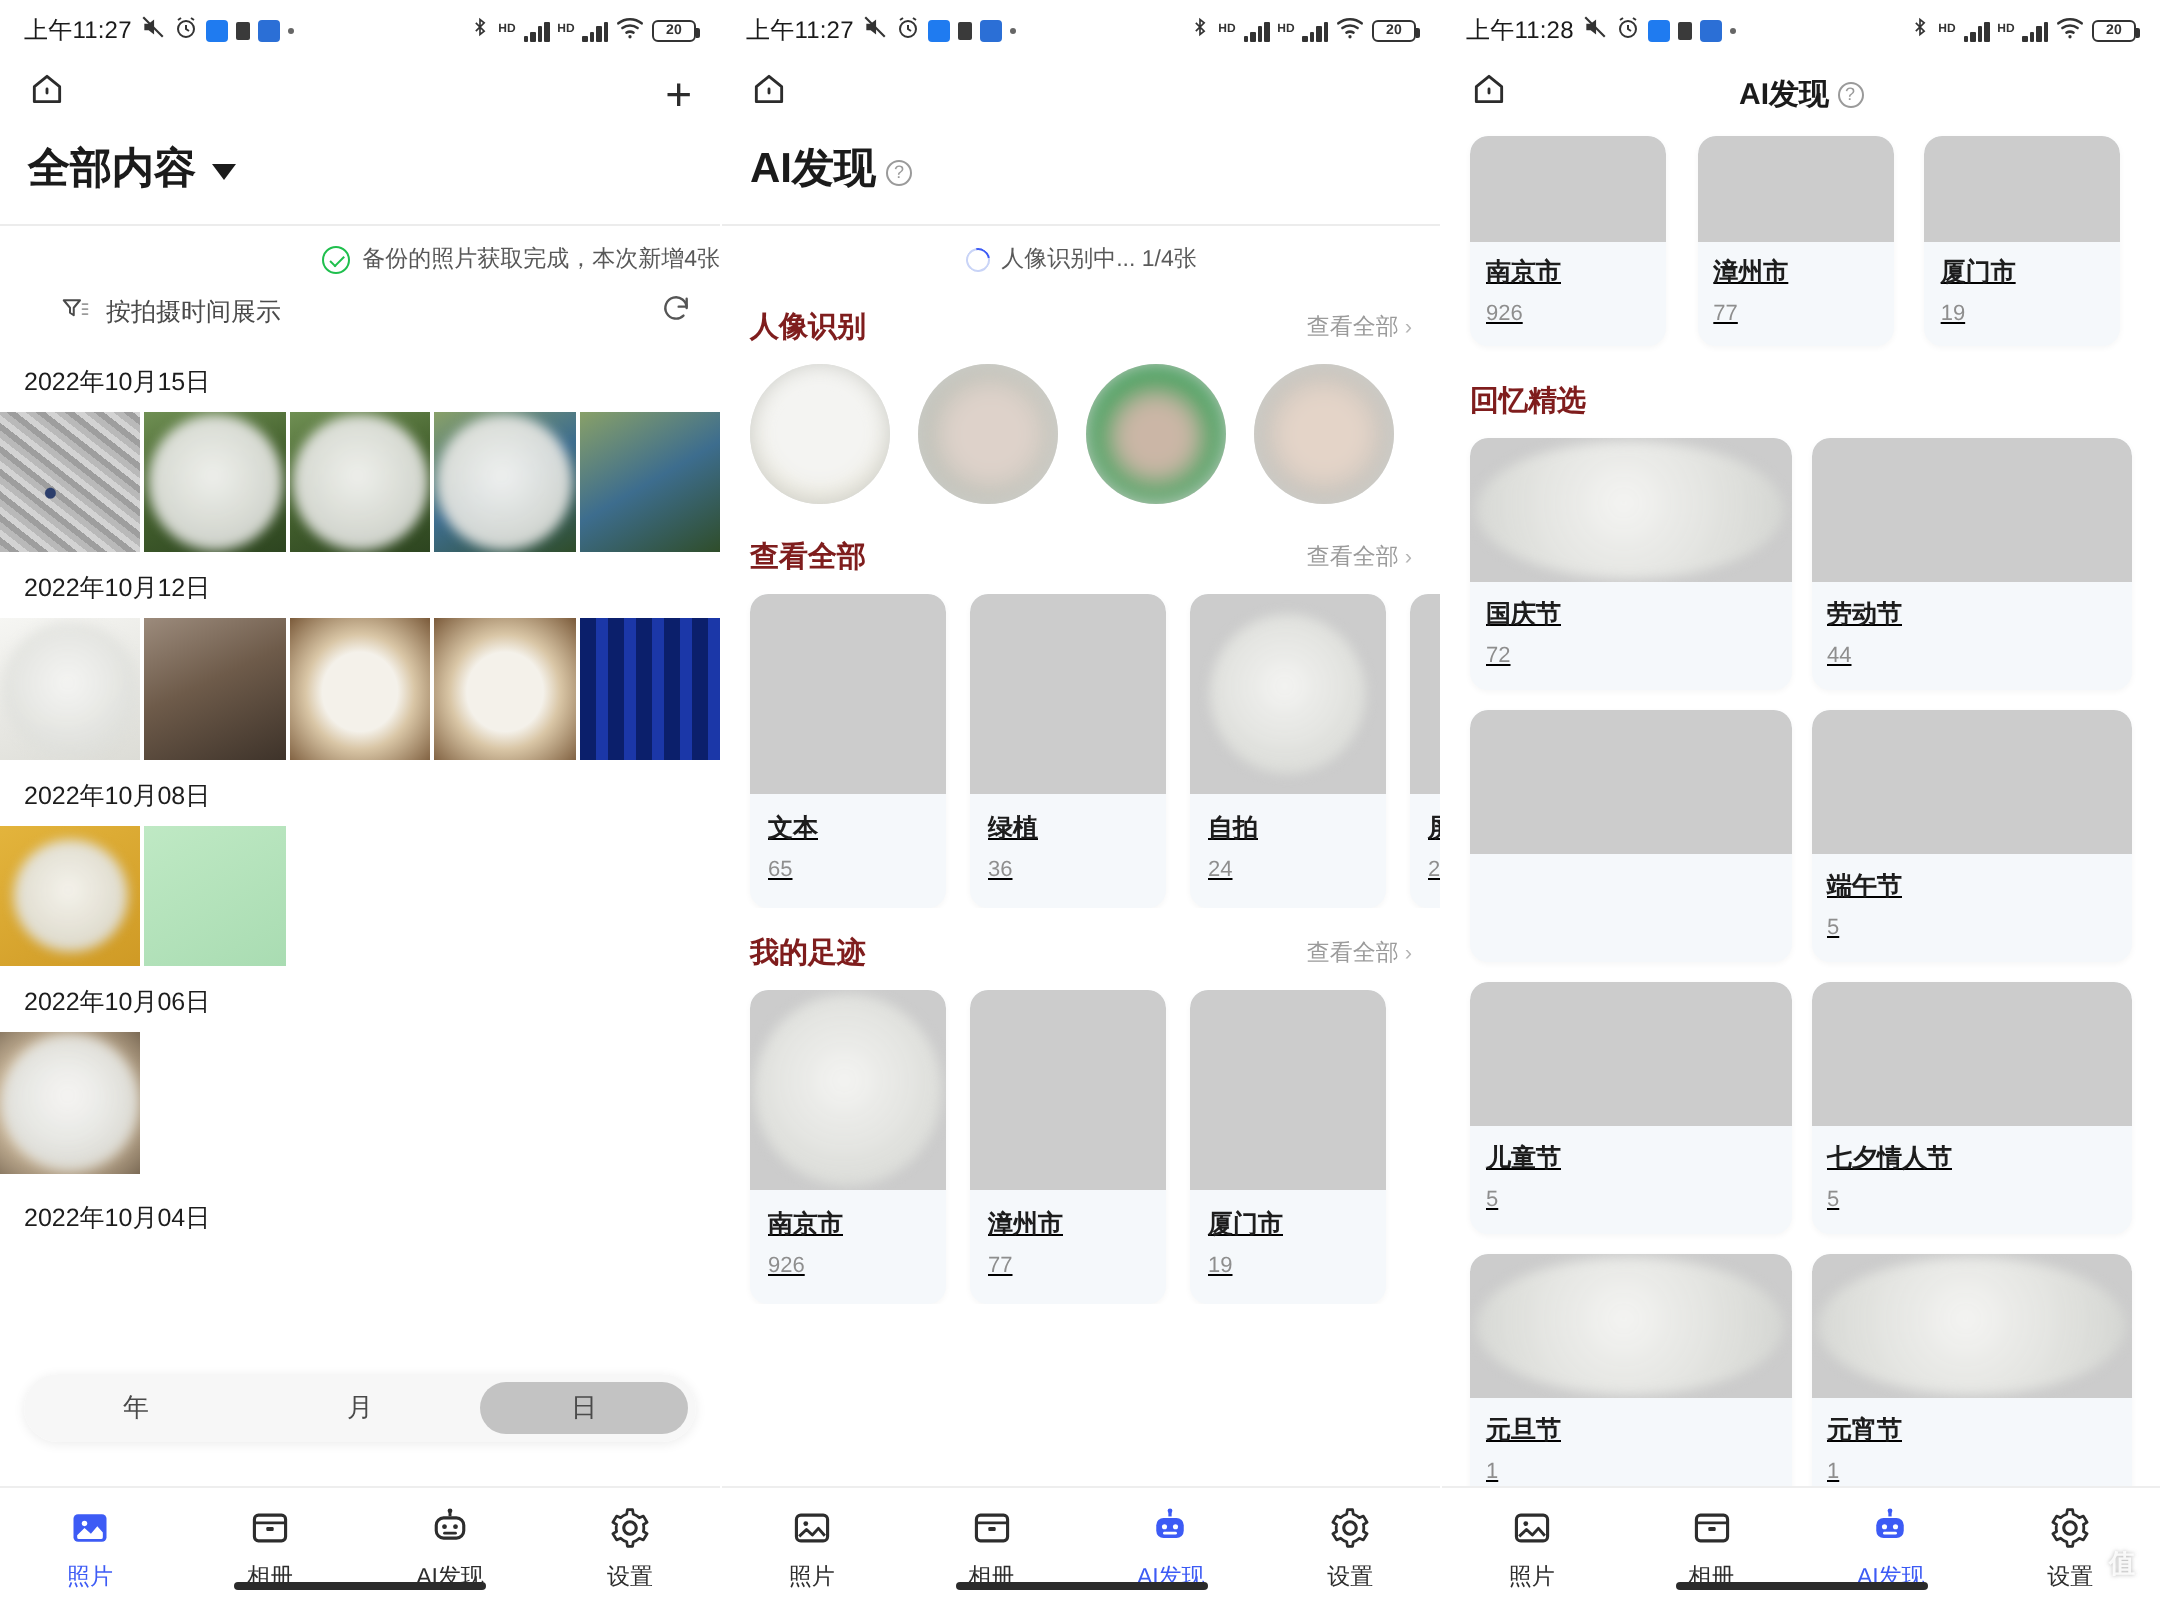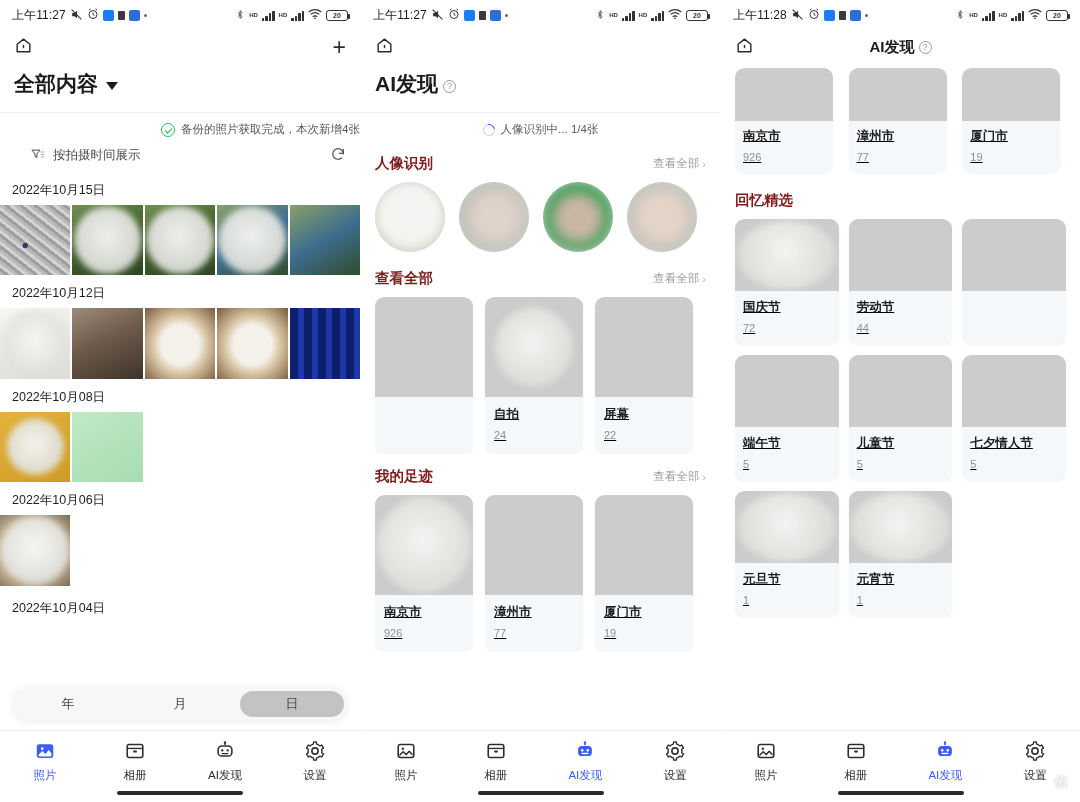--- a/index.html
+++ b/index.html
@@ -115,21 +115,21 @@
     box-shadow: 0 1px 6px rgba(0,0,0,.08);
   }
   .seg div {
     flex: 1; text-align: center; font-size: 13px; color: #4a4a4a;
     line-height: 26px; margin: 0 4px; border-radius: 13px;
   }
   .seg div.active { background: #c3c3c3; color: #4a4a4a; }
 
   
   .bottomnav {
-    position: absolute; left: 0; right: 0; bottom: 0; height: 72px;
+    position: absolute; left: 0; right: 0; bottom: 0; height: 59px;
     background: #fff; border-top: 1px solid #eee;
     display: flex; align-items: flex-start; padding-top: 9px;
   }
   .navitem {
     flex: 1; display: flex; flex-direction: column; align-items: center; gap: 6px;
     font-size: 11.5px; color: #2d2d2d;
   }
   .navitem.active { color: #3d5bf5; }
   .navicon { width: 22px; height: 22px; display: block; }
   .home-indicator {
@@ -175,21 +175,21 @@
   .hrow { display: flex; gap: 12px; padding: 0 14px; overflow: hidden; }
   .card {
     width: 98px; flex: 0 0 98px; border-radius: 9px; overflow: hidden;
     background: #f5f8fb; box-shadow: 0 1px 3px rgba(0,0,0,.04);
   }
   .card .ph { width: 100%; height: 100px; background: #ccc; position: relative; overflow: hidden; border-radius: 9px 9px 0 0; }
   .card .meta { padding: 9px 9px 13px; text-decoration: underline; }
   .card .nm { font-size: 12.5px; font-weight: 700; color: #1d1d1d; }
   .card .ct { font-size: 11px; color: #8e8e8e; margin-top: 6px; }
 
-  .grid3 { display: grid; grid-template-columns: repeat(3, 1fr); gap: 10px; padding: 0 14px; }
+  .grid3 { display: grid; grid-template-columns: repeat(2, 1fr); gap: 10px; padding: 0 14px; }
   .grid3 .card { width: auto; flex: none; }
   .grid3 .ph { height: 72px; }
   .grid3 .meta { padding: 8px 8px 11px; }
 
   
   .strip { display: grid; grid-template-columns: repeat(3, 1fr); gap: 10px; padding: 0 14px; }
   .strip .card .ph { height: 53px; }
   .strip .card .meta { padding: 7px 8px 10px; }
 
   
@@ -518,20 +518,31 @@
     <div class="sec-head">
       <span class="sec-title">查看全部</span>
       <span class="sec-more">
         <span>查看全部</span>
         <span class="chev">›</span>
       </span>
     </div>
     <div class="hrow">
       <div class="card">
         <div class="ph p-doc"></div>
+        <div class="meta">
+          <div class="nm">文本</div>
+          <div class="ct">65</div>
+        </div>
+      </div>
+      <div class="card">
+        <div class="ph p-tree"></div>
+        <div class="meta">
+          <div class="nm">绿植</div>
+          <div class="ct">36</div>
+        </div>
       </div>
       <div class="card">
         <div class="ph p-baby">
             <span class="blurcirc sm"></span>
           </div>
         <div class="meta">
           <div class="nm">自拍</div>
           <div class="ct">24</div>
         </div>
       </div>

